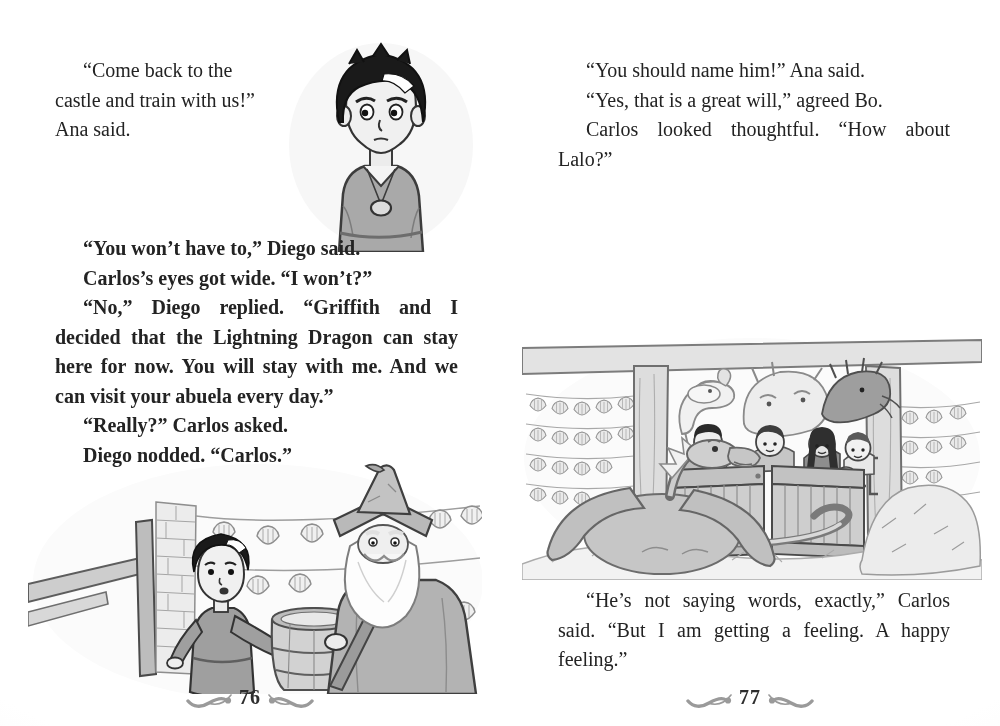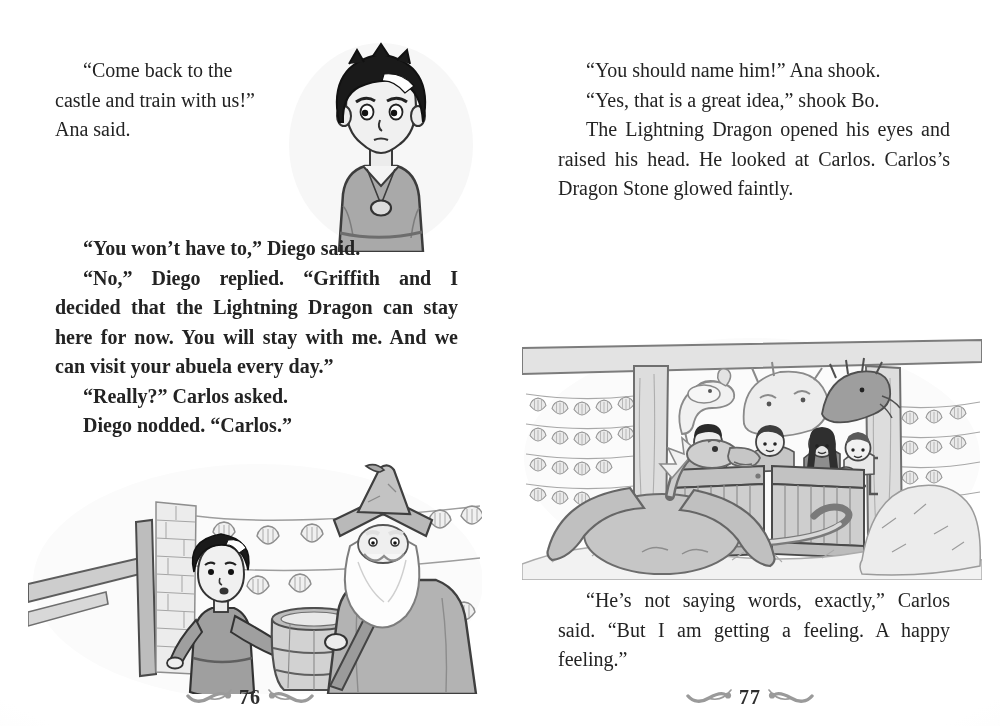--- a/index.html
+++ b/index.html
@@ -12,21 +12,21 @@
   }
   .page{position:absolute;top:12px;height:726px;width:500px;}
   .page.left{left:0;}
   .page.right{left:500px;}
   .col{position:absolute;font-size:20px;line-height:29.5px;color:#232323;}
   .col p{margin:0;text-indent:28px;text-align:justify;}
   .col.narrow p{text-align:left;}
   .illu{position:absolute;}
   .pagenum{
     position:absolute;left:0;top:674px;width:500px;
-    display:flex;align-items:flex-start;justify-content:center;gap:7px;
+    display:flex;align-items:flex-end;justify-content:center;gap:7px;
   }
   .pagenum .num{font-weight:bold;font-size:20px;color:#2e2e2e;letter-spacing:1px;}
   .flourish{display:block;}
   svg{display:block;}
 </style>
 </head>
 <body>
 
 <div class="spread">
 
@@ -61,20 +61,21 @@
       <path d="M97 90 Q94 98 99 101" stroke="#333" stroke-width="2" fill="none"></path>
       <path d="M91 110 Q98 107 105 110" stroke="#333" stroke-width="2.2" fill="none"></path>
     </svg>
 
     <div class="col narrow" style="left:55px;top:44px;width:226px;">
       <p>“Come back to the castle and train with us!” Ana said.</p>
     </div>
 
     <div class="col" style="left:55px;top:222px;width:403px;font-weight:bold;">
       <p>“You won’t have to,” Diego said.</p>
+      <p>Carlos’s eyes got wide. “I won’t?”</p>
       <p>“No,” Diego replied. “Griffith and I decided that the Lightning Dragon can stay here for now. You will stay with me. And we can visit your abuela every day.”</p>
       <p>“Really?” Carlos asked.</p>
       <p>Diego nodded. “Carlos.”</p>
     </div>
 
     <svg class="illu" style="left:28px;top:450px;" width="454" height="232" viewBox="0 0 454 232">
       <defs>
         <g id="shellL">
           <path d="M0 0 Q-9 1 -11 10 Q-5 18 0 18 Q5 18 11 10 Q9 1 0 0 Z" fill="#f0f0f0" stroke="#8e8e8e" stroke-width="1.3"></path>
           <path d="M-5 3 L-5 15 M0 3 L0 17 M5 3 L5 15" stroke="#a0a0a0" stroke-width="0.9" fill="none"></path>
@@ -170,23 +171,23 @@
           <path d="M22 12 C31 15 39 12 45 4" stroke="#9a9a9a" stroke-width="1.6" fill="none" stroke-linecap="round"></path>
           <circle cx="42" cy="9.5" r="3.1" fill="#9a9a9a"></circle>
         </g>
       </svg>
     </div>
   </section>
 
   <section class="page right">
 
     <div class="col" style="left:58px;top:44px;width:392px;">
-      <p>“You should name him!” Ana shook.</p>
-      <p>“Yes, that is a great idea,” shook Bo.</p>
-      <p>The Lightning Dragon opened his eyes and raised his head. He looked at Carlos. Carlos’s Dragon Stone glowed faintly.</p>
+      <p>“You should name him!” Ana said.</p>
+      <p>“Yes, that is a great will,” agreed Bo.</p>
+      <p>Carlos looked thoughtful. “How about Lalo?”</p>
     </div>
 
     <svg class="illu" style="left:22px;top:326px;" width="460" height="242" viewBox="0 0 460 242">
       <defs>
         <g id="shellS">
           <path d="M0 0 Q-6.5 1 -8 7.5 Q-3.5 13 0 13 Q3.5 13 8 7.5 Q6.5 1 0 0 Z" fill="#e9e9e9" stroke="#909090" stroke-width="1.1"></path>
           <path d="M-3.5 2 L-3.5 11 M0 2 L0 12 M3.5 2 L3.5 11" stroke="#a3a3a3" stroke-width="0.7" fill="none"></path>
         </g>
       </defs>
       <ellipse cx="230" cy="120" rx="228" ry="120" fill="#fbfbfb"></ellipse>

